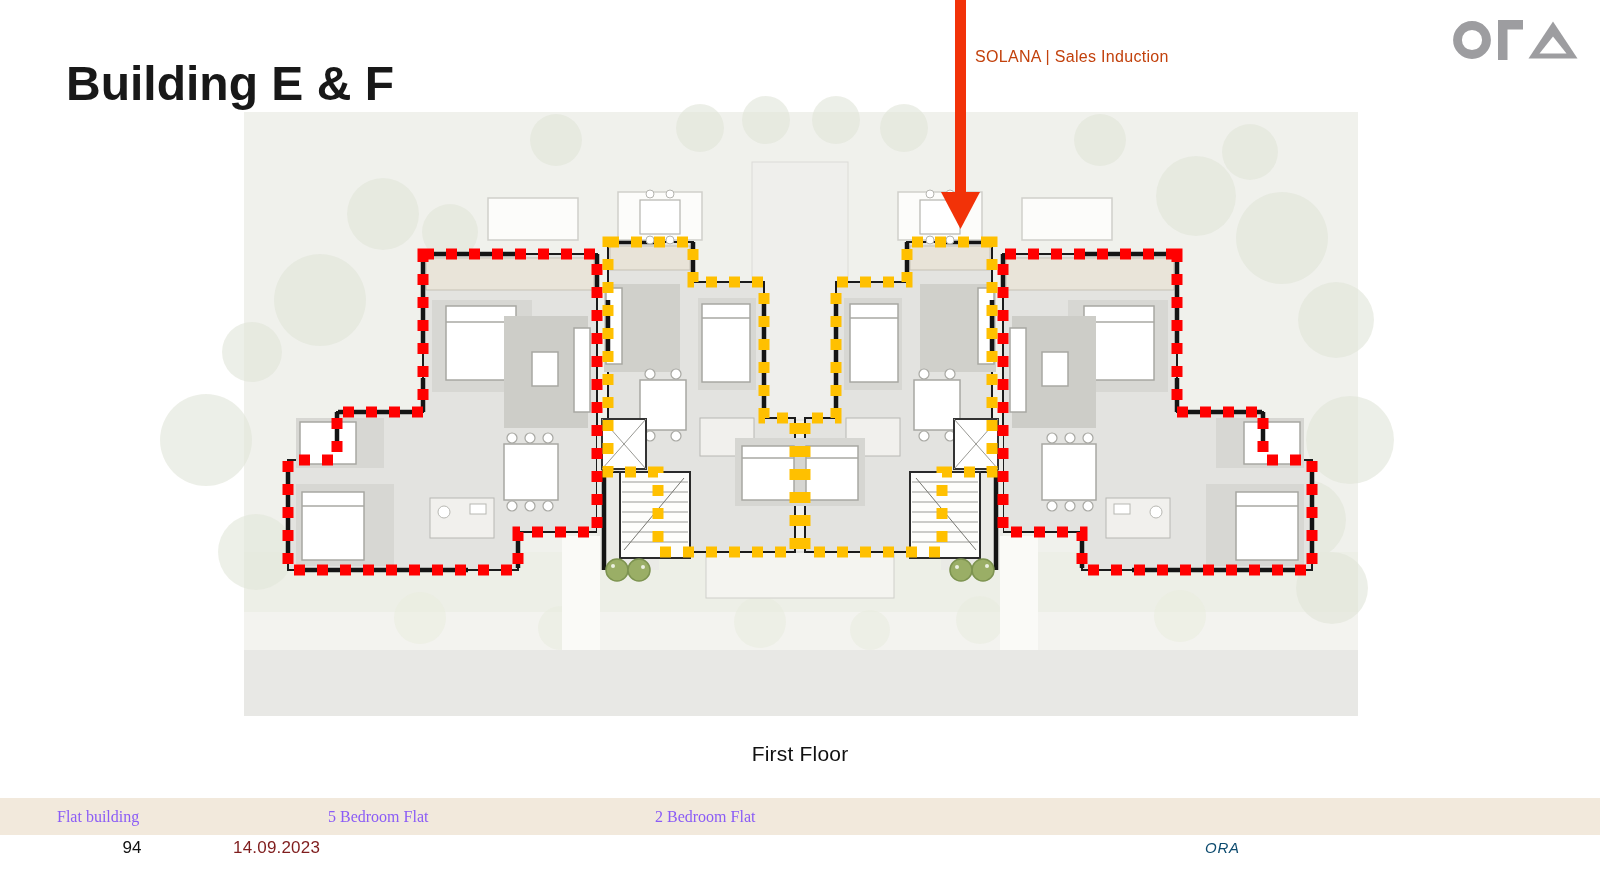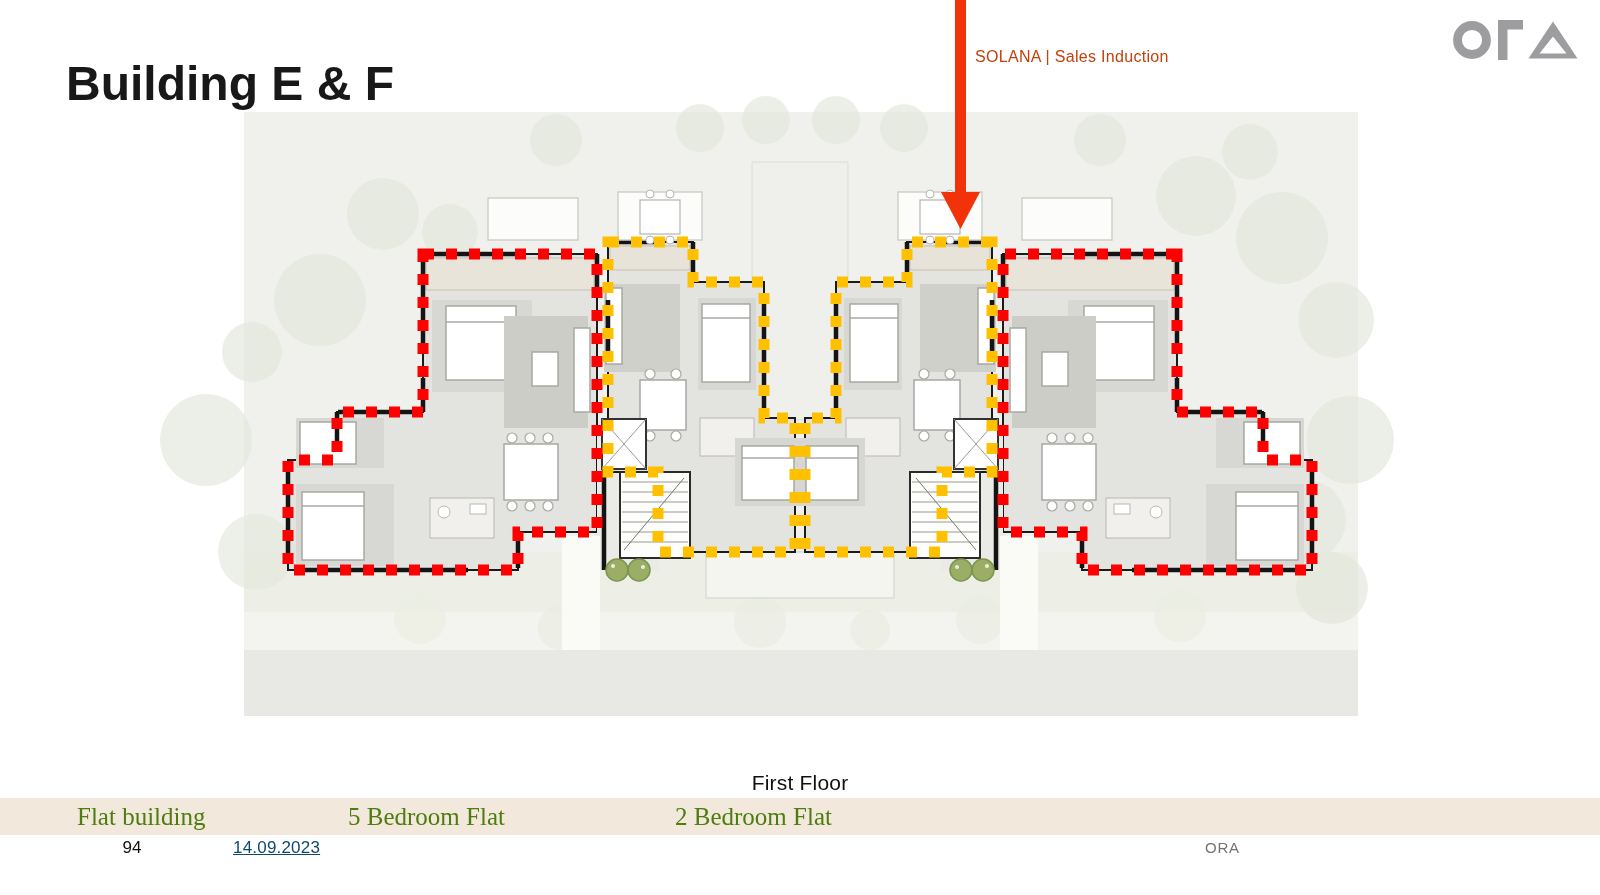--- a/index.html
+++ b/index.html
@@ -18,39 +18,38 @@
     left:975px;top:48px;font-size:16px;font-weight:400;color:#c2410c;
     letter-spacing:.3px;white-space:nowrap;
   }
   .logo-svg{left:1453px;top:20px;width:128px;height:40px;}
 
   .plan-svg{left:244px;top:112px;width:1114px;height:604px;}
   .arrow-svg{left:935px;top:0px;width:50px;height:232px;}
 
   .floor-caption{
     left:0;top:742px;width:1600px;text-align:center;
-    font-size:21px;font-weight:500;color:#111;letter-spacing:.2px;margin-top:29px;
+    font-size:21px;font-weight:500;color:#111;letter-spacing:.2px;
   }
 
   .legend-strip{
     left:0;top:798px;width:1600px;height:37px;background:#f2e9dc;
   }
   .legend-label{
     position:absolute;top:0;height:37px;line-height:37px;
-    font-family:"Liberation Serif", serif;font-size:25px;color:#4d7c0f;
+    font-family:"Liberation Serif", serif;font-size:16px;color:#8b5cf6;
     white-space:nowrap;
-    margin-left:20px;
   }
   .legend-flat-building{left:57px;}
   .legend-3bed{left:328px;}
   .legend-2bed{left:655px;}
 
   .footer-page{left:108px;top:838px;width:48px;text-align:center;font-size:17px;color:#111;}
-  .footer-date{left:233px;top:838px;font-size:17px;color:#0c4a6e;letter-spacing:.2px;text-decoration:underline;}
-  .footer-brand{left:1205px;top:839px;font-size:15px;color:#737373;letter-spacing:.8px;}
+  .footer-date{left:233px;top:838px;font-size:17px;color:#7f1d1d;letter-spacing:.2px;}
+  .footer-brand{left:1205px;top:839px;font-size:15px;color:#0c4a6e;letter-spacing:.8px;font-style:italic;}
 </style>
 </head>
 <body>
 
 <div class="abs slide-title">Building E &amp; F</div>
 
 <div class="abs slide-subtitle">SOLANA | Sales Induction</div>
 
 <svg class="abs logo-svg" viewBox="0 0 128 40" aria-hidden="true">
   <circle cx="19" cy="20" r="14.5" fill="none" stroke-width="8.8" stroke="#9d9da0"></circle>

